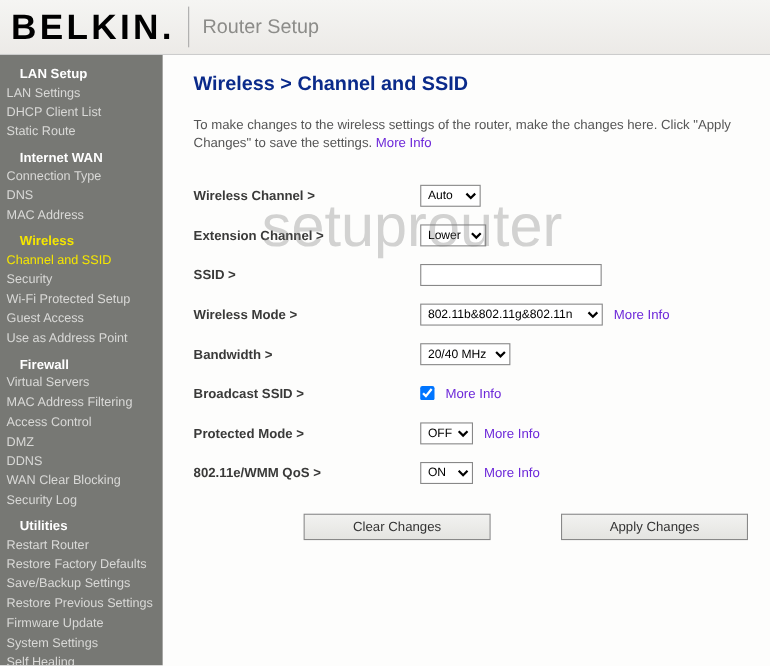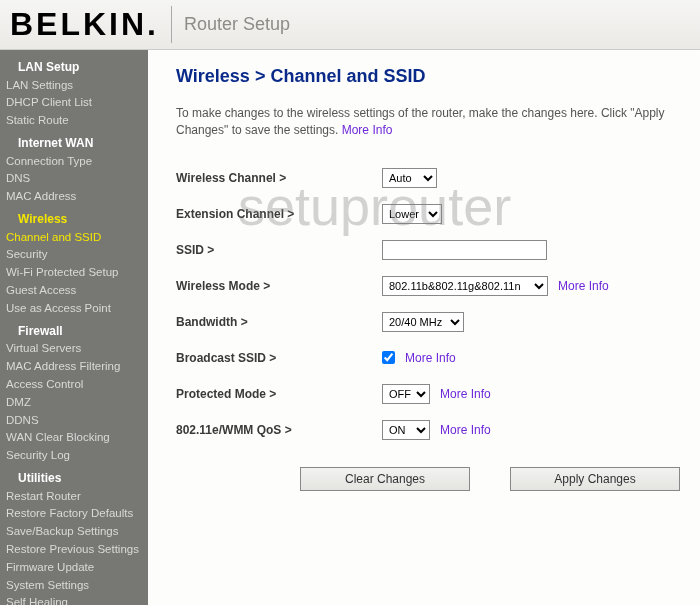--- a/index.html
+++ b/index.html
@@ -102,21 +102,21 @@
   input[type="checkbox"] { width: 13px; height: 13px; }
   .sel-auto { width: 55px; }
   .sel-lower { width: 60px; }
   .sel-mode { width: 166px; }
   .sel-bw { width: 82px; }
   .sel-onoff { width: 48px; }
   .txt-ssid { width: 165px; }
   .button-bar {
     display: flex;
     gap: 40px;
-    justify-content: flex-end;
+    justify-content: space-between;
     margin-top: 26px;
     margin-left: 100px;
   }
   .btn {
     border: 1px solid #888;
     background: linear-gradient(#f2f2f0, #e4e4e1);
     width: 170px;
     height: 24px;
     font-size: 12px;
     color: #333;
@@ -152,21 +152,21 @@
     <div class="section-head">Internet WAN</div>
     <div class="nav-item">Connection Type</div>
     <div class="nav-item">DNS</div>
     <div class="nav-item">MAC Address</div>
 
     <div class="section-head nav-item active-section">Wireless</div>
     <div class="nav-item active-page">Channel and SSID</div>
     <div class="nav-item">Security</div>
     <div class="nav-item">Wi-Fi Protected Setup</div>
     <div class="nav-item">Guest Access</div>
-    <div class="nav-item">Use as Access Point</div>
+    <div class="nav-item">Use as Address Point</div>
 
     <div class="section-head">Firewall</div>
     <div class="nav-item">Virtual Servers</div>
     <div class="nav-item">MAC Address Filtering</div>
     <div class="nav-item">Access Control</div>
     <div class="nav-item">DMZ</div>
     <div class="nav-item">DDNS</div>
     <div class="nav-item">WAN Clear Blocking</div>
     <div class="nav-item">Security Log</div>
 

